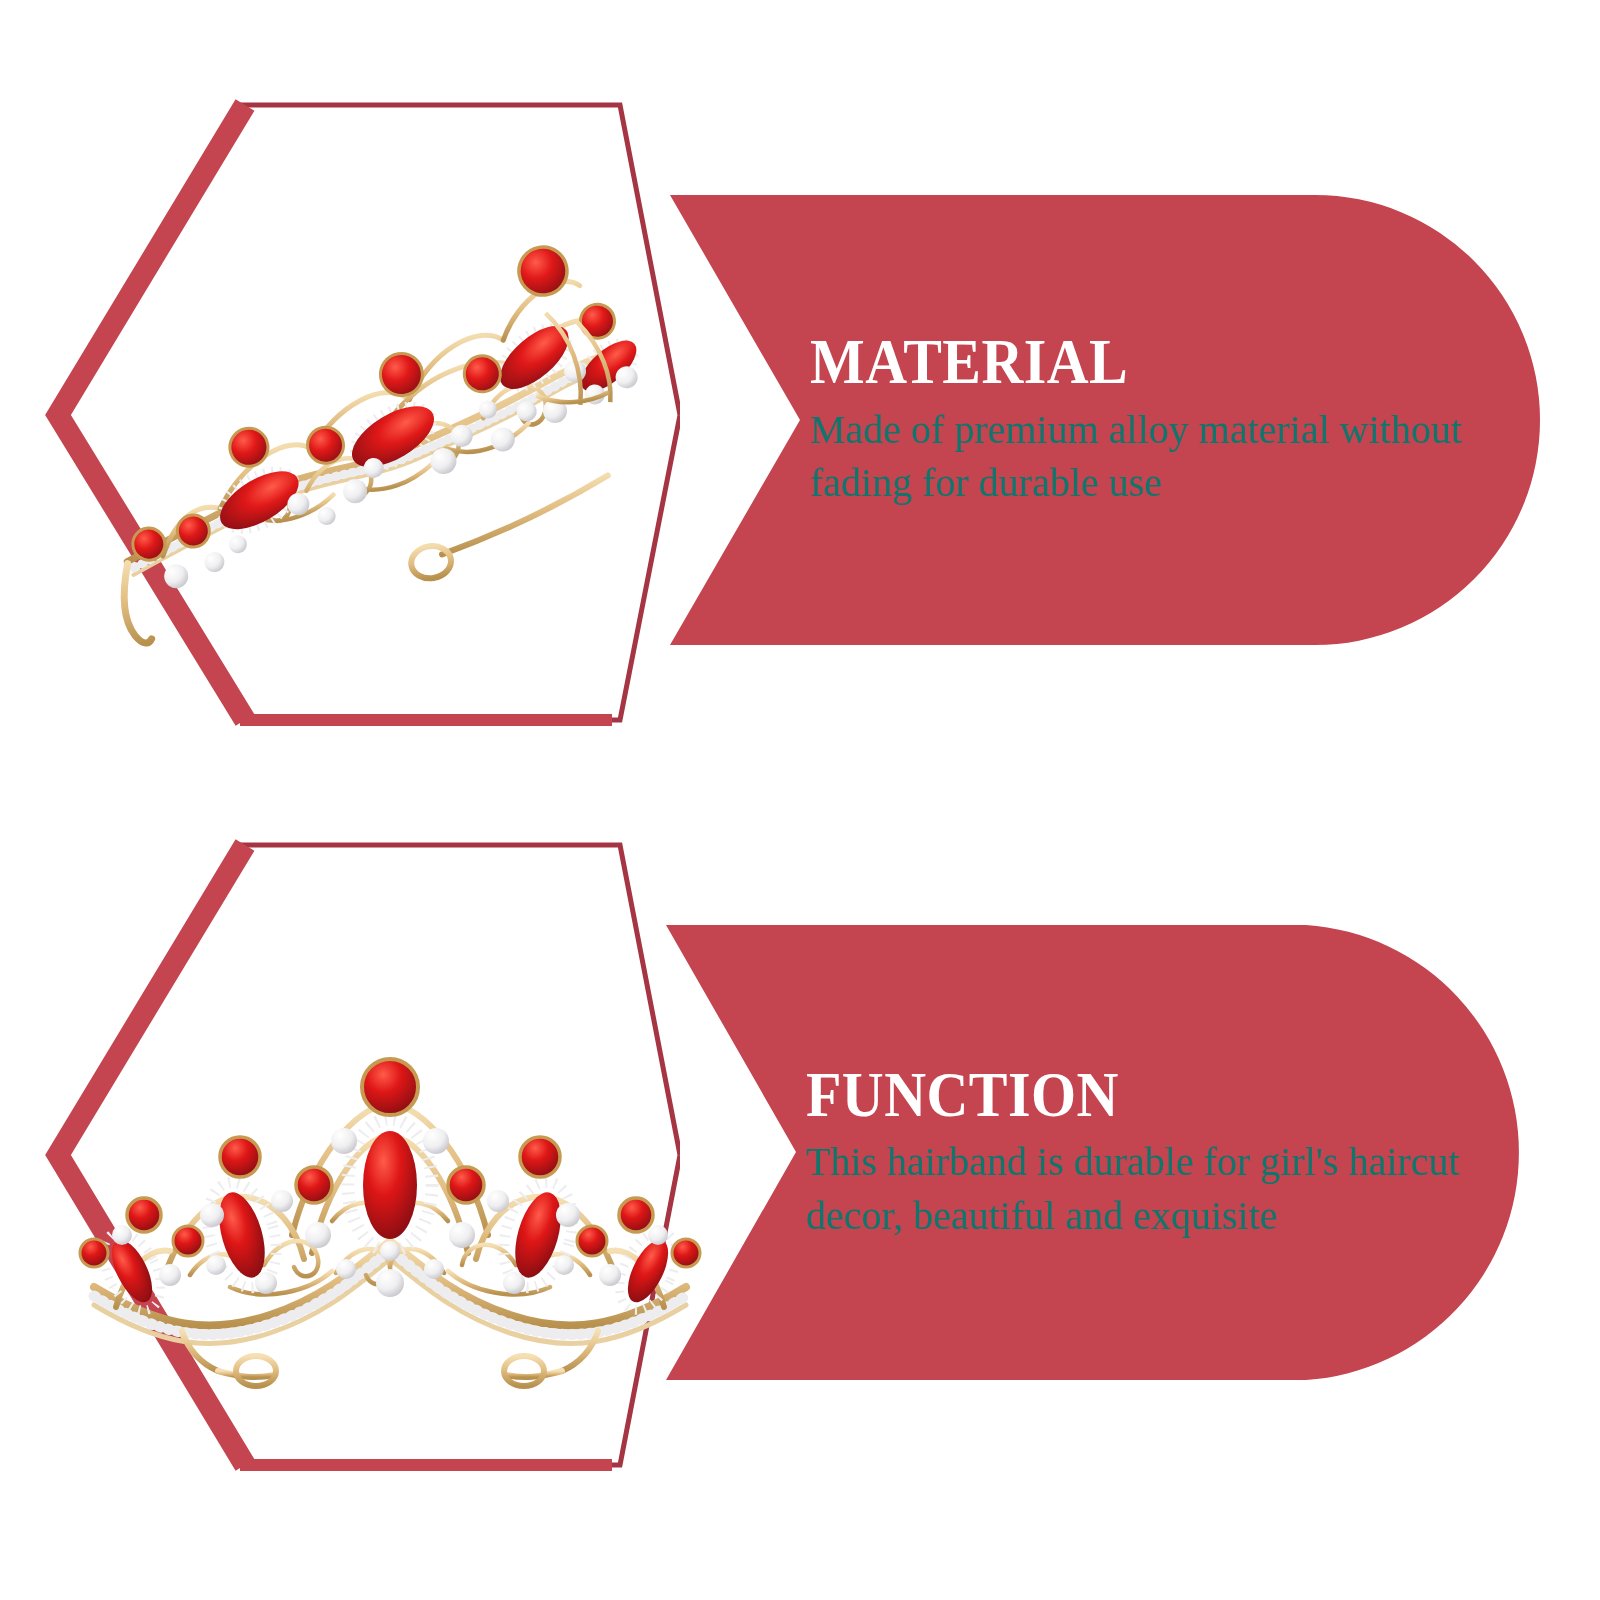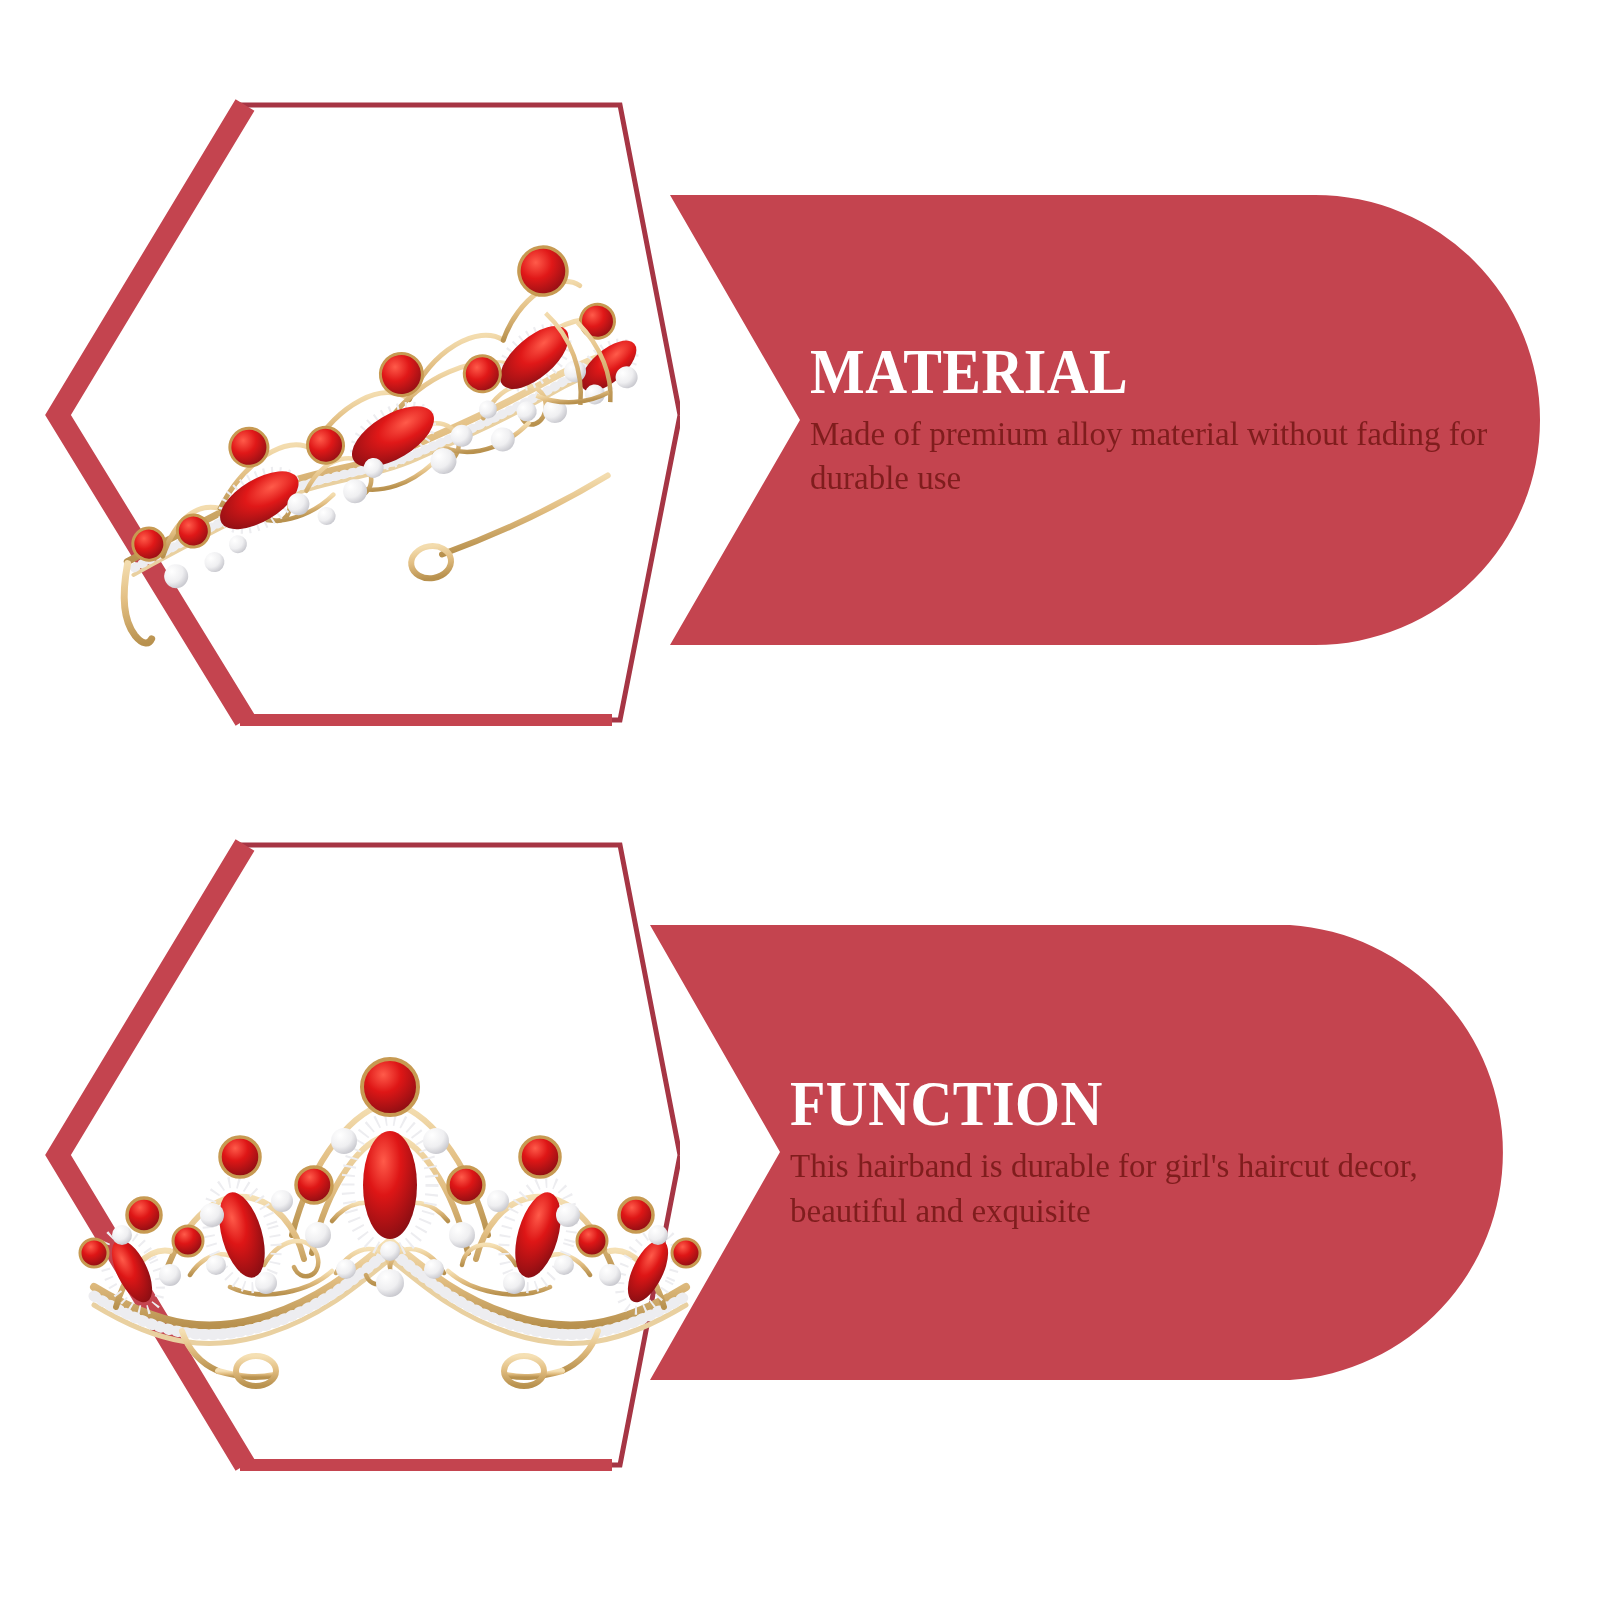--- a/index.html
+++ b/index.html
@@ -16,32 +16,32 @@
   .hex-wrap{position:absolute;left:40px;top:0;width:640px;height:680px;}
   .hex-svg{position:absolute;left:0;top:0;width:640px;height:680px;}
 
   .photo{position:absolute;pointer-events:none;}
   #photo-material{left:95px;top:120px;width:580px;height:470px;}
   #photo-function{left:60px;top:115px;width:660px;height:460px;}
 
   .banner{position:absolute;}
   .banner-svg{position:absolute;left:0;top:0;}
   #banner-material{left:660px;top:125px;width:880px;height:450px;}
-  #banner-function{left:640px;top:105px;width:880px;height:455px;}
+  #banner-function{left:656px;top:105px;width:880px;height:455px;}
 
   .banner-text{position:absolute;left:150px;top:0;width:700px;height:100%;
     display:flex;flex-direction:column;justify-content:center;}
   .title{
     color:#ffffff;font-size:63px;line-height:1.02;font-weight:700;
     letter-spacing:0.5px;margin:0 0 8px 0;
     font-family:"Liberation Serif","DejaVu Serif",serif;
     transform:scaleX(0.92);transform-origin:left center;white-space:nowrap;
   }
   .desc{
-    color:#7f1d1d;font-size:33px;line-height:1.34;margin:0;
+    color:#0f766e;font-size:40px;line-height:1.34;margin:0;
     font-family:"Liberation Serif","DejaVu Serif",serif;
     max-width:690px;
   }
 </style>
 </head>
 <body>
 
 <div class="stage">
 
   <section class="panel" id="panel-material">

